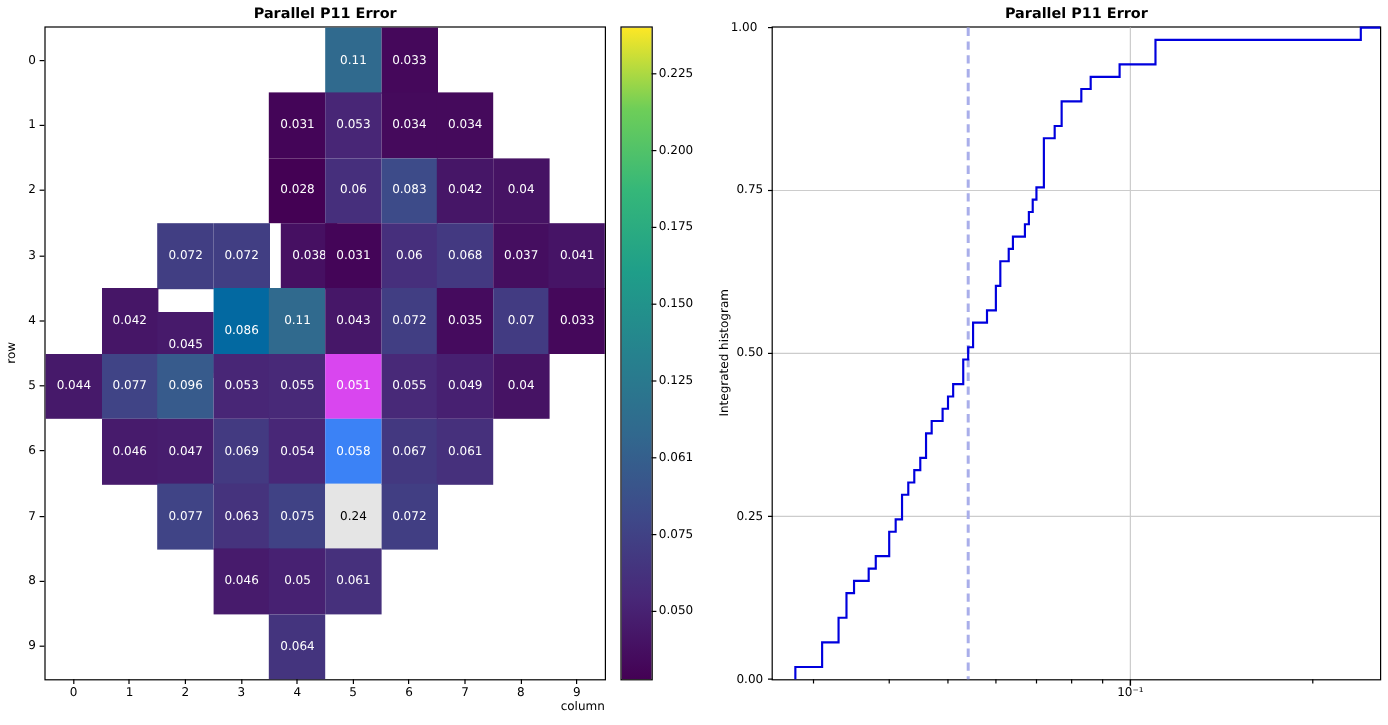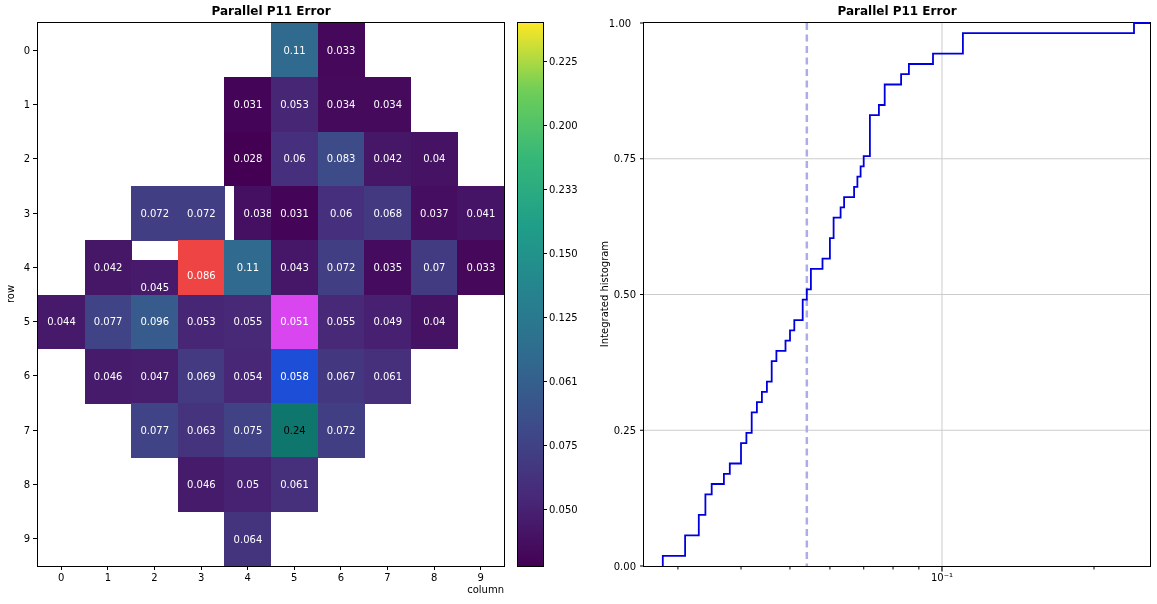--- a/index.html
+++ b/index.html
@@ -91,21 +91,21 @@
       </div>
       <div class="cell" style="left: 419.4px; top: 162.9px; width: 47.1px; height: 54.8px; background: rgb(70, 20, 102);">
         <span style="color: rgb(255, 255, 255);">0.041</span>
       </div>
       <div class="cell" style="left: 46.6px; top: 217.2px; width: 47.1px; height: 54.8px; background: rgb(70, 22, 103);">
         <span style="color: rgb(255, 255, 255);">0.042</span>
       </div>
       <div class="cell" style="left: 93.2px; top: 217.2px; width: 47.1px; height: 54.8px; background: rgb(71, 26, 107); margin-top: 20px;">
         <span style="color: rgb(255, 255, 255);">0.045</span>
       </div>
-      <div class="cell" style="left: 139.8px; top: 217.2px; width: 47.1px; height: 71px; background: #ef4444;">
+      <div class="cell" style="left: 139.8px; top: 217.2px; width: 47.1px; height: 71px; background: #0369a1;">
         <span style="color: rgb(255, 255, 255);">0.086</span>
       </div>
       <div class="cell" style="left: 186.4px; top: 217.2px; width: 47.1px; height: 54.8px; background: rgb(48, 106, 142);">
         <span style="color: rgb(255, 255, 255);">0.11</span>
       </div>
       <div class="cell" style="left: 233px; top: 217.2px; width: 47.1px; height: 54.8px; background: rgb(70, 23, 104);">
         <span style="color: rgb(255, 255, 255);">0.043</span>
       </div>
       <div class="cell" style="left: 279.6px; top: 217.2px; width: 47.1px; height: 54.8px; background: rgb(65, 62, 131);">
         <span style="color: rgb(255, 255, 255);">0.072</span>
@@ -151,39 +151,39 @@
       </div>
       <div class="cell" style="left: 93.2px; top: 325.8px; width: 47.1px; height: 54.8px; background: rgb(71, 29, 110);">
         <span style="color: rgb(255, 255, 255);">0.047</span>
       </div>
       <div class="cell" style="left: 139.8px; top: 325.8px; width: 47.1px; height: 54.8px; background: rgb(67, 58, 129);">
         <span style="color: rgb(255, 255, 255);">0.069</span>
       </div>
       <div class="cell" style="left: 186.4px; top: 325.8px; width: 47.1px; height: 54.8px; background: rgb(72, 39, 119);">
         <span style="color: rgb(255, 255, 255);">0.054</span>
       </div>
-      <div class="cell" style="left: 233px; top: 325.8px; width: 47.1px; height: 54.8px; background: #1d4ed8;">
+      <div class="cell" style="left: 233px; top: 325.8px; width: 47.1px; height: 54.8px; background: #3b82f6;">
         <span style="color: rgb(255, 255, 255);">0.058</span>
       </div>
       <div class="cell" style="left: 279.6px; top: 325.8px; width: 47.1px; height: 54.8px; background: rgb(67, 56, 128);">
         <span style="color: rgb(255, 255, 255);">0.067</span>
       </div>
       <div class="cell" style="left: 326.2px; top: 325.8px; width: 47.1px; height: 54.8px; background: rgb(70, 48, 124);">
         <span style="color: rgb(255, 255, 255);">0.061</span>
       </div>
       <div class="cell" style="left: 93.2px; top: 380.1px; width: 47.1px; height: 54.8px; background: rgb(64, 68, 134);">
         <span style="color: rgb(255, 255, 255);">0.077</span>
       </div>
       <div class="cell" style="left: 139.8px; top: 380.1px; width: 47.1px; height: 54.8px; background: rgb(69, 51, 125);">
         <span style="color: rgb(255, 255, 255);">0.063</span>
       </div>
       <div class="cell" style="left: 186.4px; top: 380.1px; width: 47.1px; height: 54.8px; background: rgb(64, 66, 133);">
         <span style="color: rgb(255, 255, 255);">0.075</span>
       </div>
-      <div class="cell" style="left: 233px; top: 380.1px; width: 47.1px; height: 54.8px; background: #0f766e;">
+      <div class="cell" style="left: 233px; top: 380.1px; width: 47.1px; height: 54.8px; background: #e5e5e5;">
         <span style="color: rgb(0, 0, 0);">0.24</span>
       </div>
       <div class="cell" style="left: 279.6px; top: 380.1px; width: 47.1px; height: 54.8px; background: rgb(65, 62, 131);">
         <span style="color: rgb(255, 255, 255);">0.072</span>
       </div>
       <div class="cell" style="left: 139.8px; top: 434.4px; width: 47.1px; height: 54.8px; background: rgb(71, 27, 108);">
         <span style="color: rgb(255, 255, 255);">0.046</span>
       </div>
       <div class="cell" style="left: 186.4px; top: 434.4px; width: 47.1px; height: 54.8px; background: rgb(71, 33, 114);">
         <span style="color: rgb(255, 255, 255);">0.05</span>
@@ -273,21 +273,21 @@
       <div class="tick-label" style="left: 549px; top: 503.151px;">0.050</div>
       <div class="tick-mark" style="left: 543px; top: 445.118px; width: 4px; height: 1px;"></div>
       <div class="tick-label" style="left: 549px; top: 439.118px;">0.075</div>
       <div class="tick-mark" style="left: 543px; top: 381.085px; width: 4px; height: 1px;"></div>
       <div class="tick-label" style="left: 549px; top: 375.085px;">0.061</div>
       <div class="tick-mark" style="left: 543px; top: 317.052px; width: 4px; height: 1px;"></div>
       <div class="tick-label" style="left: 549px; top: 311.052px;">0.125</div>
       <div class="tick-mark" style="left: 543px; top: 253.019px; width: 4px; height: 1px;"></div>
       <div class="tick-label" style="left: 549px; top: 247.019px;">0.150</div>
       <div class="tick-mark" style="left: 543px; top: 188.986px; width: 4px; height: 1px;"></div>
-      <div class="tick-label" style="left: 549px; top: 182.986px;">0.233</div>
+      <div class="tick-label" style="left: 549px; top: 182.986px;">0.175</div>
       <div class="tick-mark" style="left: 543px; top: 124.953px; width: 4px; height: 1px;"></div>
       <div class="tick-label" style="left: 549px; top: 118.953px;">0.200</div>
       <div class="tick-mark" style="left: 543px; top: 60.9198px; width: 4px; height: 1px;"></div>
       <div class="tick-label" style="left: 549px; top: 54.9198px;">0.225</div>
       <div class="tick-label" style="left: 604px; top: 559.5px; width: 32px; text-align: right;">0.00</div>
       <div class="tick-label" style="left: 604px; top: 423.75px; width: 32px; text-align: right;">0.25</div>
       <div class="tick-label" style="left: 604px; top: 288px; width: 32px; text-align: right;">0.50</div>
       <div class="tick-label" style="left: 604px; top: 152.25px; width: 32px; text-align: right;">0.75</div>
       <div class="tick-label" style="left: 604px; top: 16.5px; width: 32px; text-align: center;">1.00</div>
     </div>

